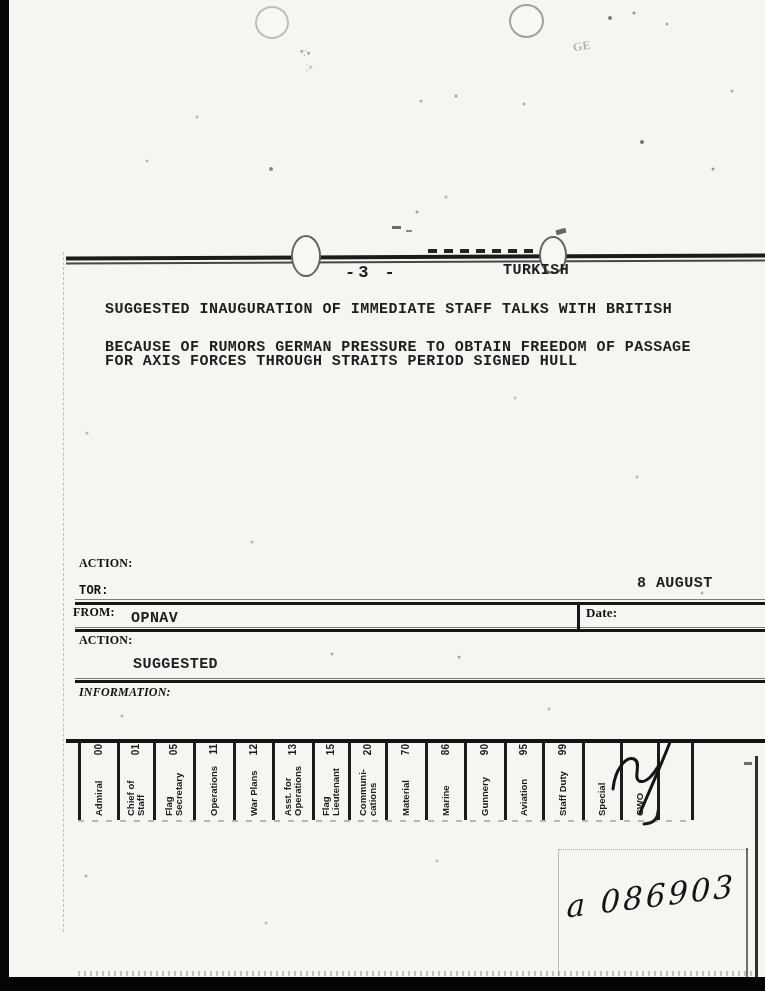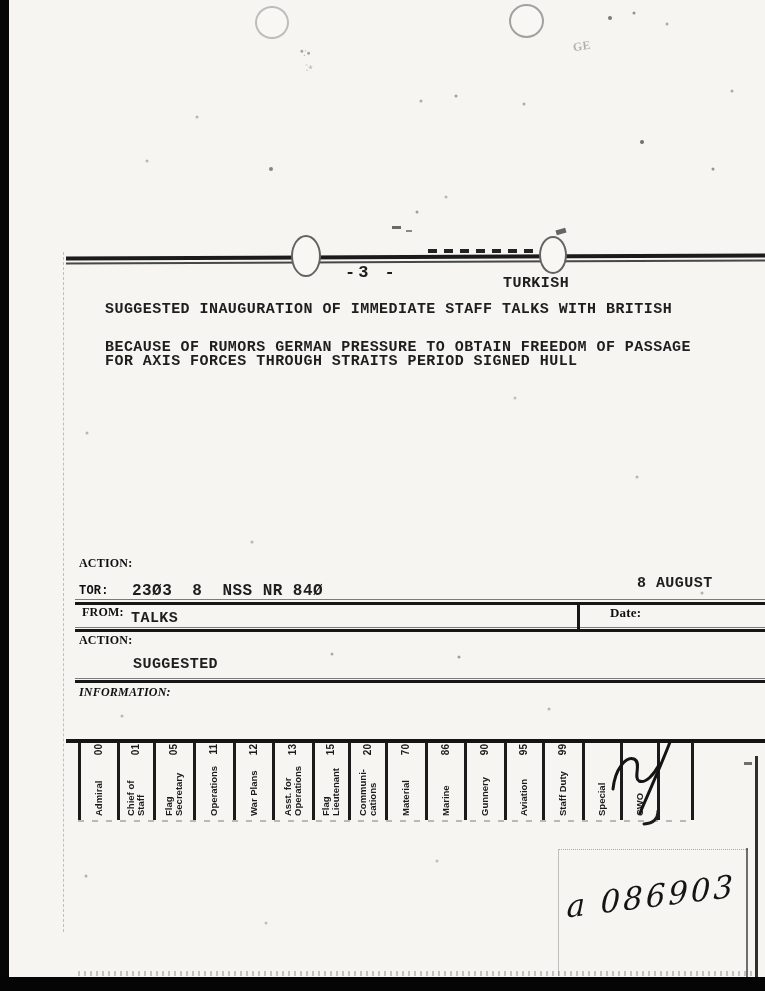--- a/index.html
+++ b/index.html
@@ -104,37 +104,36 @@
   <div class="abs topline-main"></div>
   <div class="abs topline-sub"></div>
   <div class="abs dashline"></div>
   <div class="abs stray-dash-a"></div>
   <div class="abs stray-dash-b"></div>
   <div class="abs punch punch-mid-a"></div>
   <div class="abs punch punch-mid-b"></div>
   <div class="abs punch-mark"></div>
 
   <div class="abs typed pageno" style="left:345px; top:263px;">-3 -</div>
-  <div class="abs typed" style="left:503px; top:275px;font-family:Liberation Mono, monospace;">TURKISH</div>
+  <div class="abs typed" style="left:503px; top:262px;font-family:Liberation Mono, monospace;">TURKISH</div>
   <div class="abs typed" style="left:105px; top:301px;">SUGGESTED INAUGURATION OF IMMEDIATE STAFF TALKS WITH BRITISH</div>
   <div class="abs typed" style="left:105px; top:339px;">BECAUSE OF RUMORS GERMAN PRESSURE TO OBTAIN FREEDOM OF PASSAGE</div>
   <div class="abs typed" style="left:105px; top:353px;">FOR AXIS FORCES THROUGH STRAITS PERIOD SIGNED HULL</div>
 
   <div class="abs lbl" style="left:79px; top:556px;">ACTION:</div>
 
   <div class="abs lbl" style="left:79px; top:584px;font-family:Liberation Mono, monospace;">TOR:</div>
-  <div class="abs typed" style="left:132px; top:582px; font-size:16px;">23Ø3  8  NSS NR 84Ø</div>
 
   <div class="abs hr-thin" style="top:599px;"></div>
   <div class="abs hr" style="top:602px;"></div>
 
-  <div class="abs lbl" style="left:82px; top:605px;">FROM:</div>
-  <div class="abs typed" style="left:131px; top:610px;">TALKS</div>
+  <div class="abs lbl" style="left:73px; top:605px;">FROM:</div>
+  <div class="abs typed" style="left:131px; top:610px;">OPNAV</div>
   <div class="abs vr-date"></div>
-  <div class="abs lbl" style="left:586px; top:605px; font-size:13px;margin-left:24px;">Date:</div>
+  <div class="abs lbl" style="left:586px; top:605px; font-size:13px;">Date:</div>
   <div class="abs typed" style="left:637px; top:575px;">8 AUGUST</div>
 
   <div class="abs hr-thin" style="top:627px;"></div>
   <div class="abs hr" style="top:629px;"></div>
 
   <div class="abs lbl" style="left:79px; top:633px;">ACTION:</div>
   <div class="abs typed" style="left:133px; top:656px;">SUGGESTED</div>
 
   <div class="abs hr-thin" style="top:678px;"></div>
   <div class="abs hr" style="top:680px;"></div>

